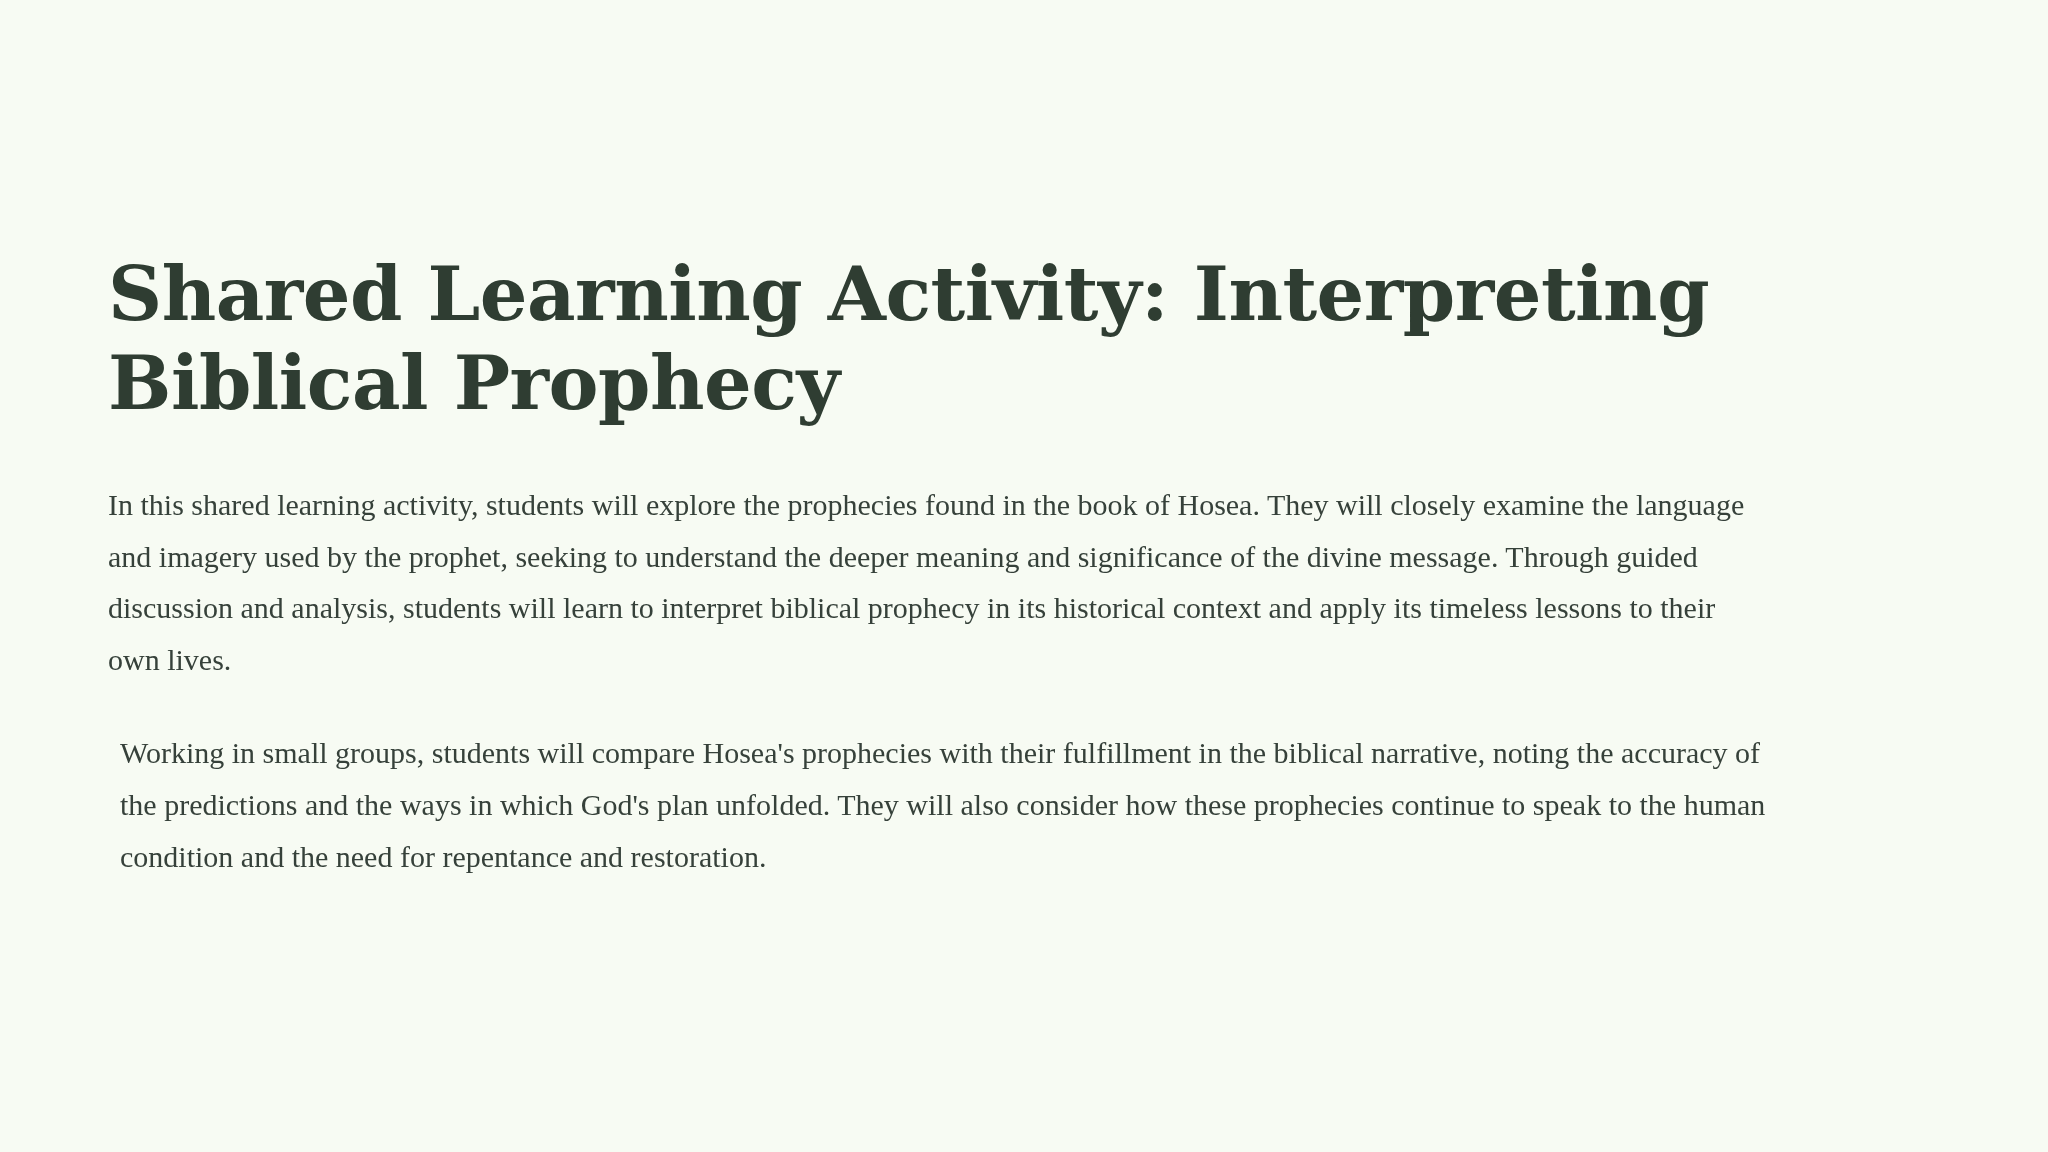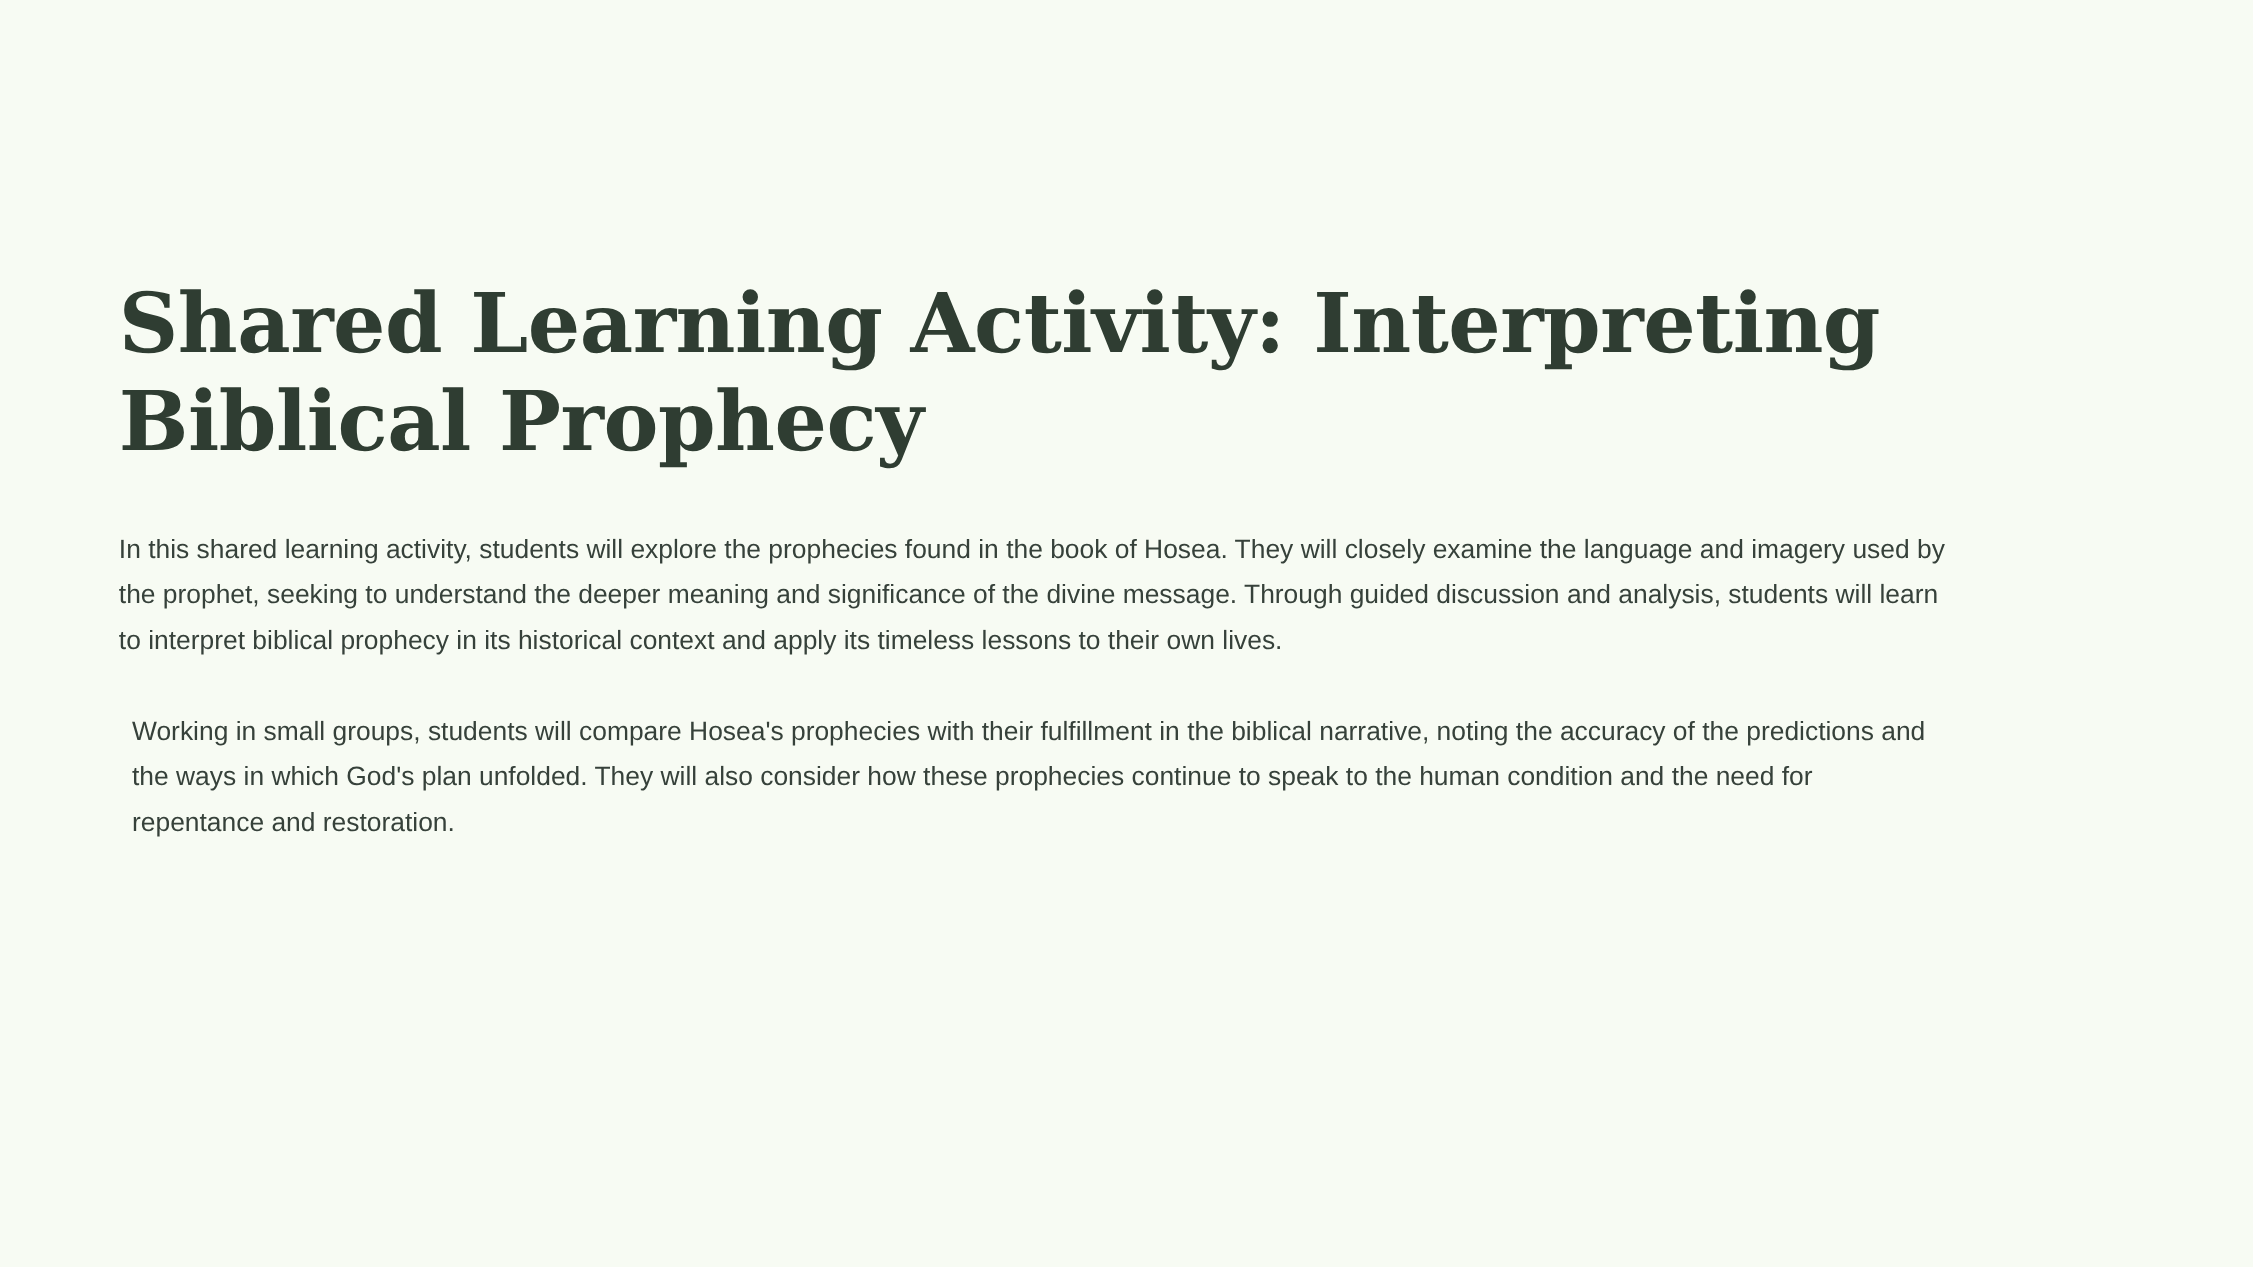--- a/index.html
+++ b/index.html
@@ -27,22 +27,22 @@
     font-family: "DejaVu Serif", "Liberation Serif", serif;
     font-weight: bold;
     font-size: 75px;
     line-height: 1.18;
     color: #2f3d32;
     letter-spacing: -0.5px;
     margin: 0 0 52px 0;
     max-width: 1840px;
   }
   .doc-paragraph {
-    font-family: Liberation Sans, sans-serif;
-    font-size: 24px;
+    font-family: Liberation Serif, serif;
+    font-size: 30px;
     line-height: 1.72;
     color: #36413a;
     margin: 0 0 42px 0;
     max-width: 1830px;
   }
   .doc-paragraph:last-child {
     margin-bottom: 0;
     margin-left: 12px;
   }
 </style>

